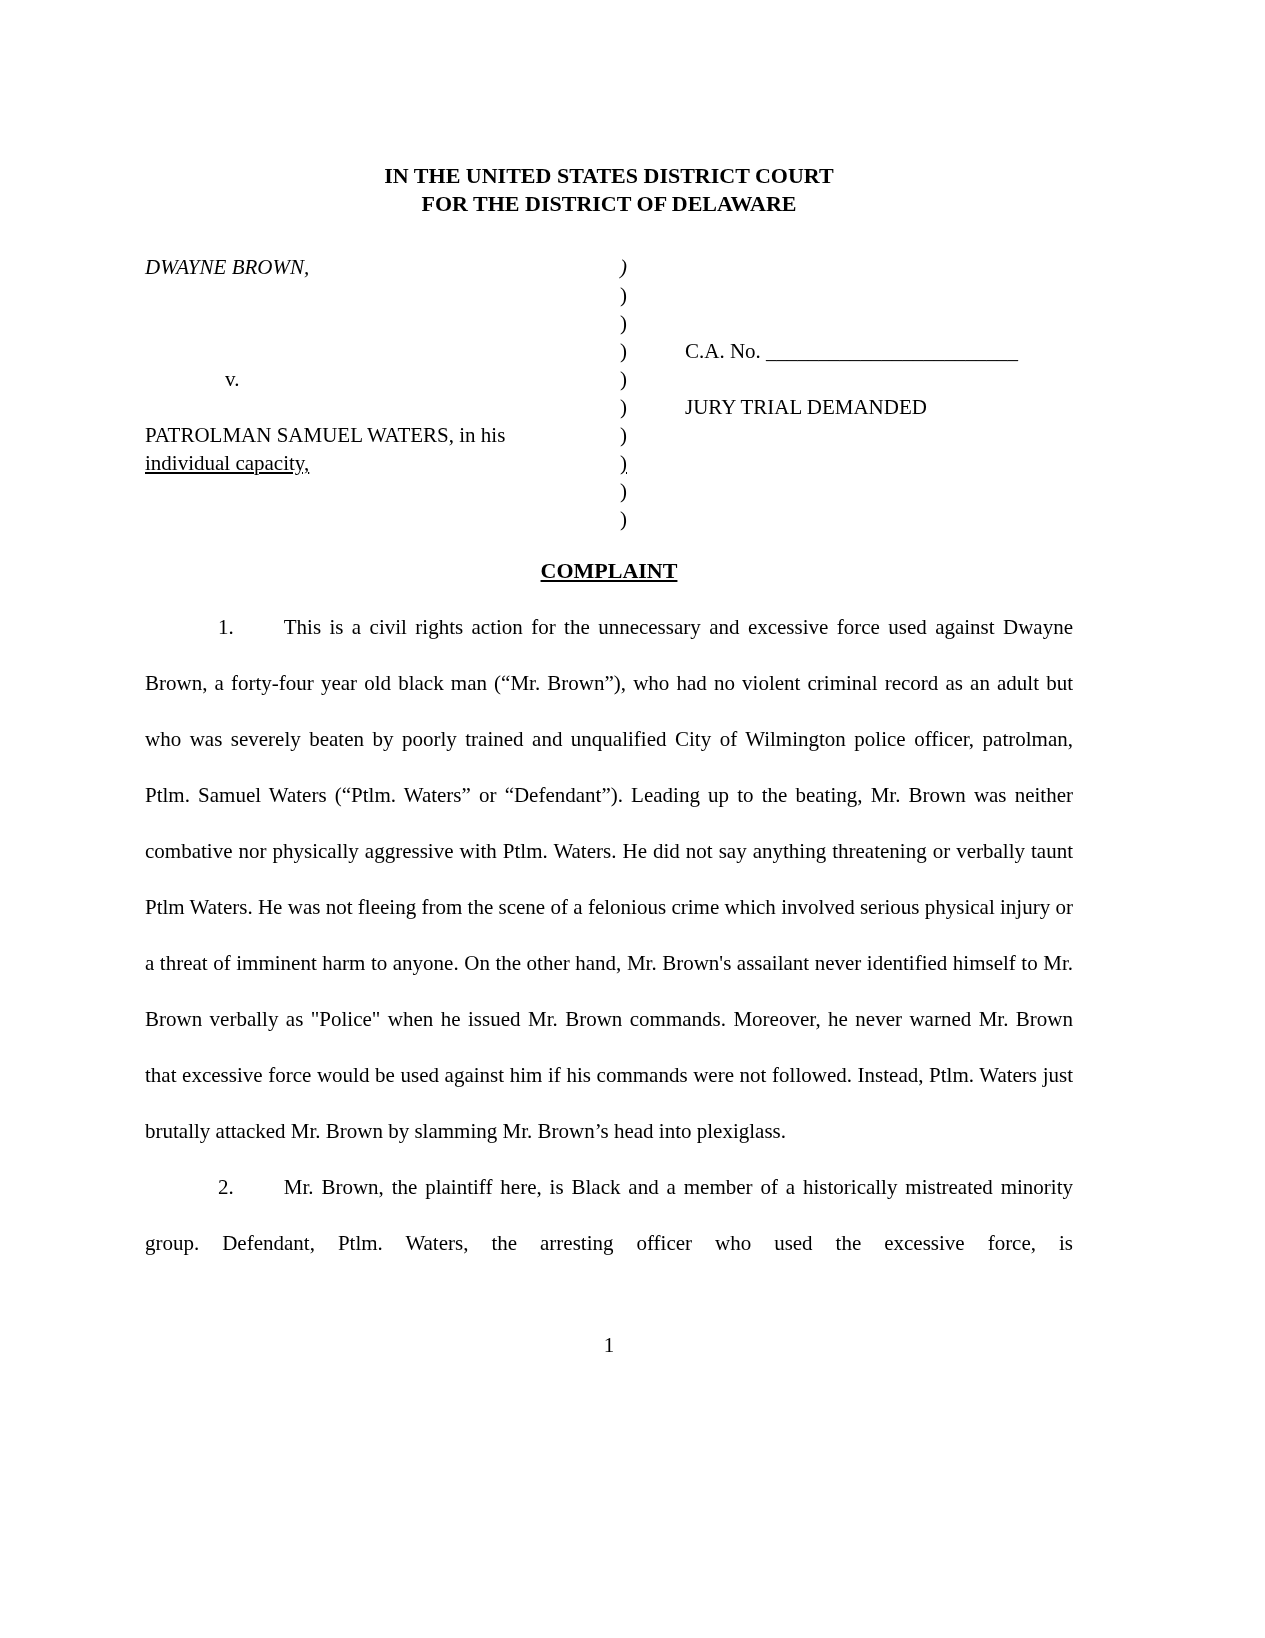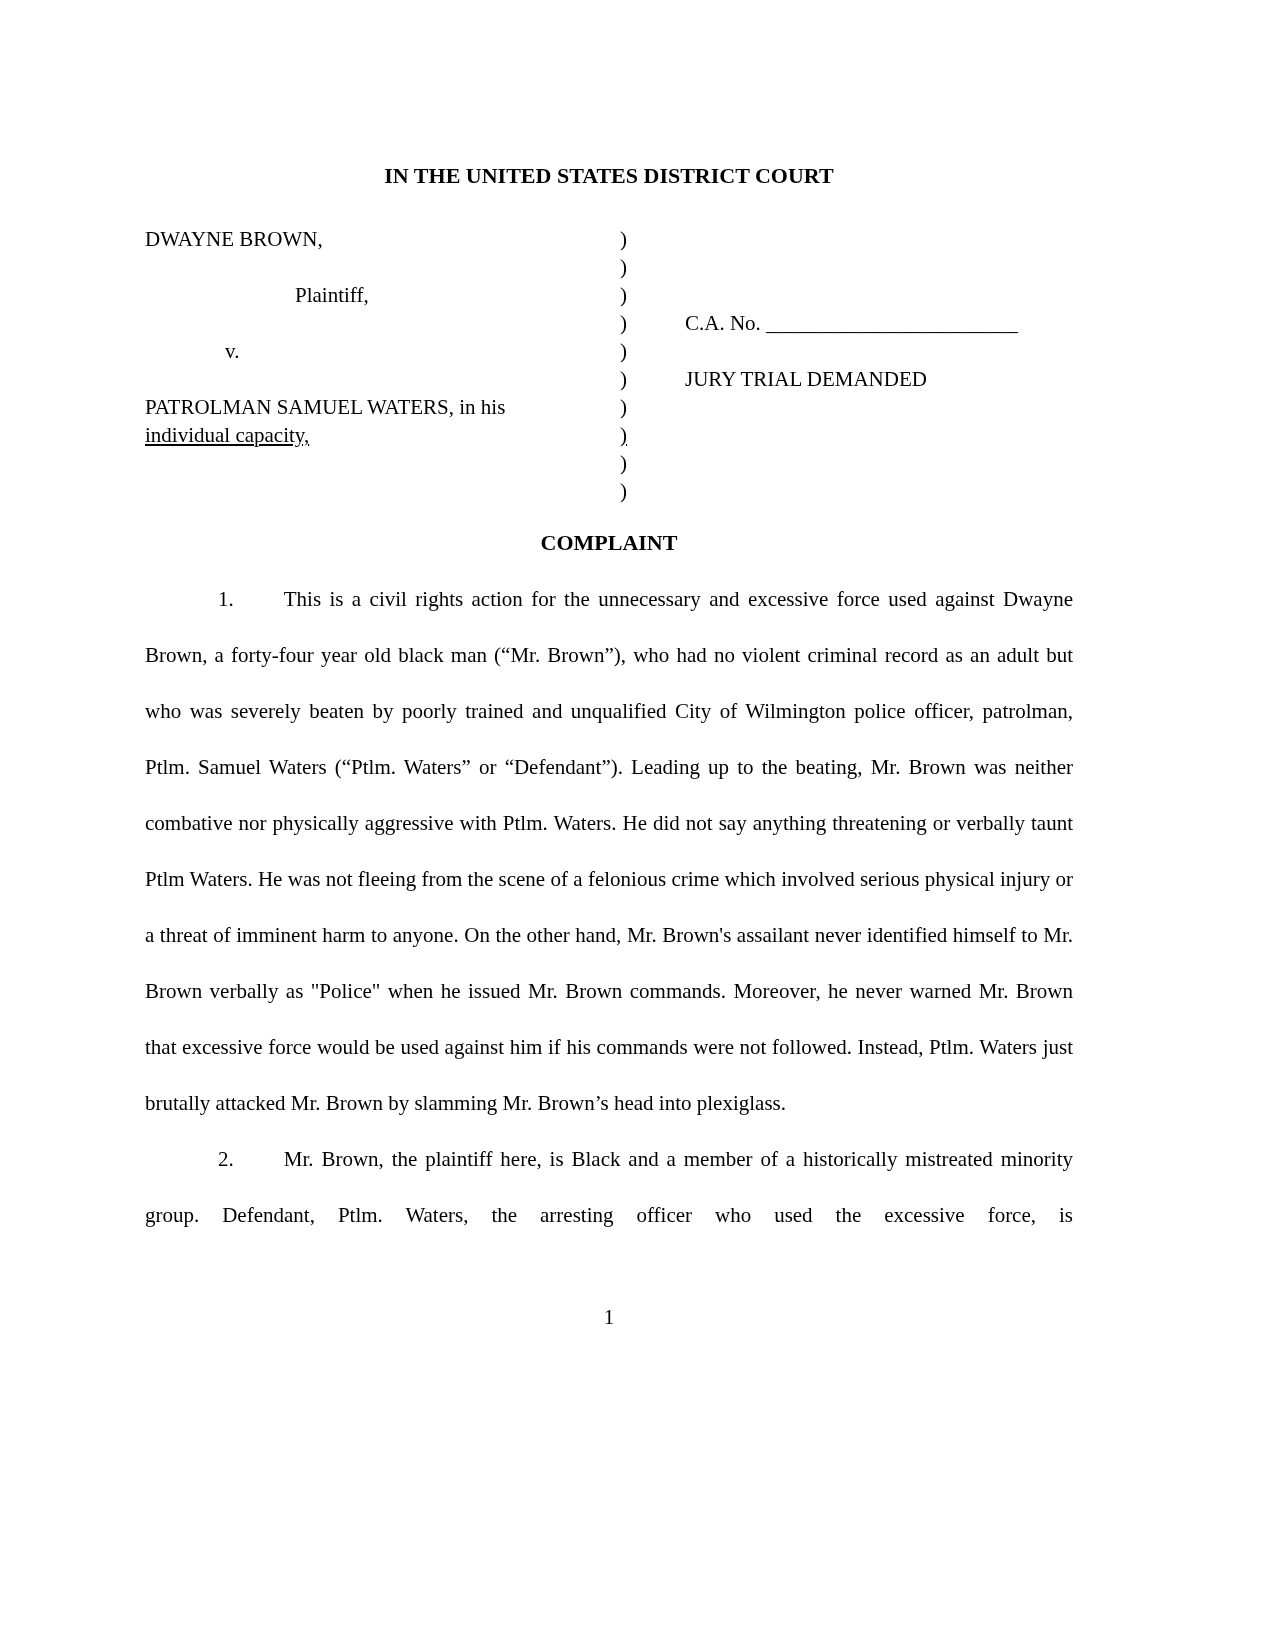--- a/index.html
+++ b/index.html
@@ -34,30 +34,31 @@
     grid-template-rows: repeat(10, 28px);
     font-size: 21px;
     line-height: 28px;
   }
   .cap-left   { grid-column: 1; white-space: nowrap; }
   .cap-paren  { grid-column: 2; }
   .cap-right  { grid-column: 3; white-space: nowrap; }
   .indent-sm  { padding-left: 80px; }
   .indent-lg  { padding-left: 150px; }
   .underlined { border-bottom: 1.5px solid #000; }
-  .r1 { grid-row: 1; } .r2 { grid-row: 2; } .r3 { grid-row: 3; } .r4 { grid-row: 4; }
+  .r1 { grid-row: 1; font-style: italic; } .r2 { grid-row: 2; } .r3 { grid-row: 3; } .r4 { grid-row: 4; }
   .r5 { grid-row: 5; } .r6 { grid-row: 6; } .r7 { grid-row: 7; } .r8 { grid-row: 8; text-decoration: underline; }
   .r9 { grid-row: 9; } .r10 { grid-row: 10; }
   
   .doc-title {
     text-align: center;
     font-weight: bold;
     font-size: 22px;
     line-height: 28px;
     margin: 24px 0 14px 0;
+    text-decoration: underline;
   }
   
   .body-para {
     margin: 0;
     font-size: 21px;
     line-height: 56px;
     text-align: justify;
     text-indent: 73px;
   }
   .justify-last {
@@ -74,26 +75,26 @@
     line-height: 28px;
   }
 </style>
 </head>
 <body>
 
 <div class="page">
 
   <header class="court-header">
     <div>IN THE UNITED STATES DISTRICT COURT</div>
+    <div>FOR THE DISTRICT OF DELAWARE</div>
   </header>
 
   <section class="caption-grid">
 
     <div class="cap-left r1">DWAYNE BROWN,</div>
-    <div class="cap-left r3 indent-lg">Plaintiff,</div>
     <div class="cap-left r5 indent-sm">v.</div>
     <div class="cap-left r7">PATROLMAN SAMUEL WATERS, in his</div>
     <div class="cap-left r8">individual capacity,</div>
 
     <div class="cap-paren r1">)</div>
     <div class="cap-paren r2">)</div>
     <div class="cap-paren r3">)</div>
     <div class="cap-paren r4">)</div>
     <div class="cap-paren r5">)</div>
     <div class="cap-paren r6">)</div>

